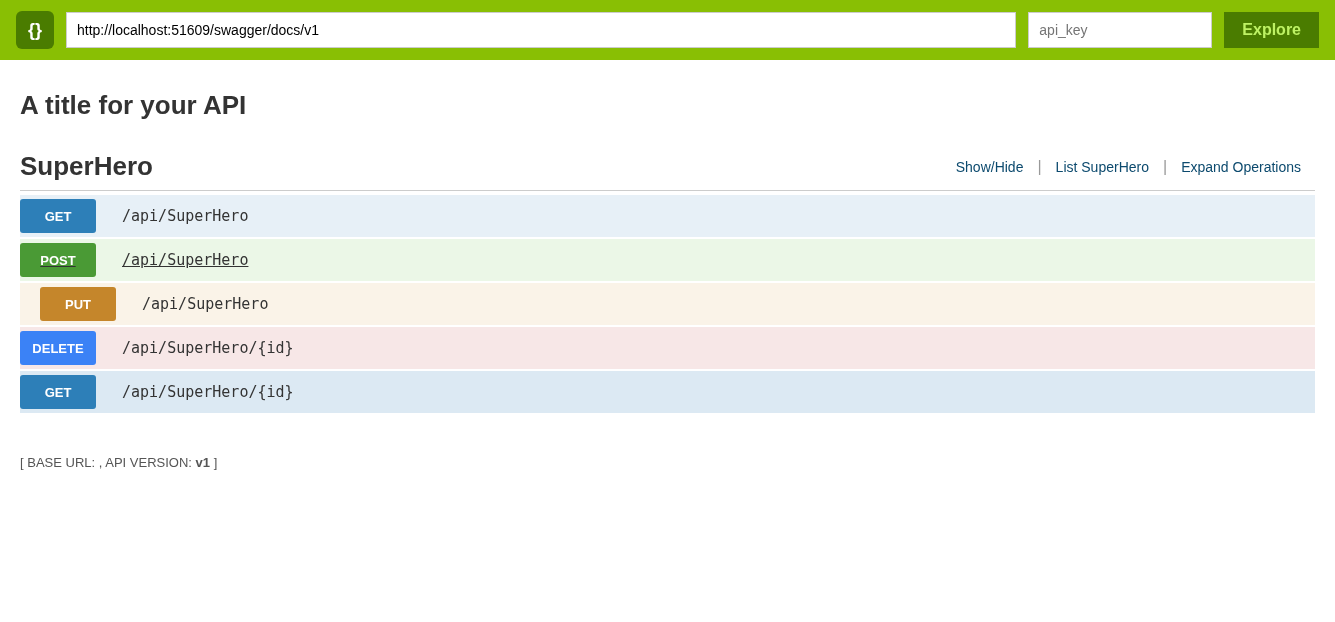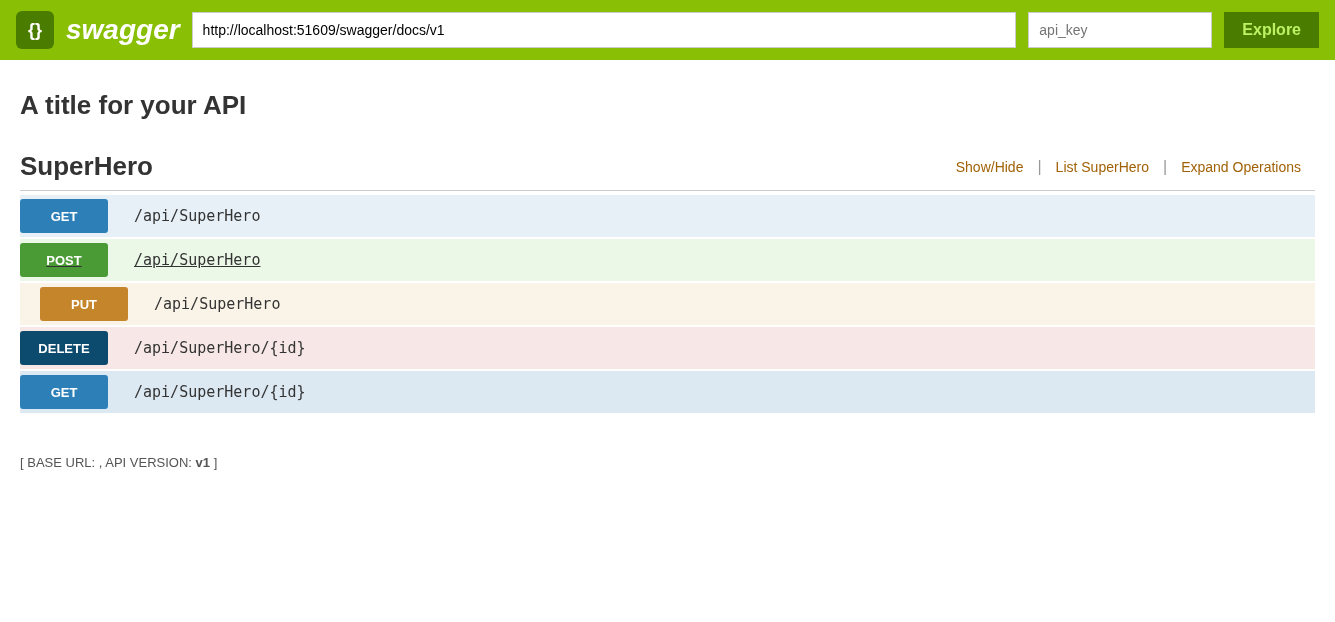--- a/index.html
+++ b/index.html
@@ -90,21 +90,21 @@
       font-weight: bold;
     }
     #superhero-actions {
       display: flex;
       align-items: center;
       gap: 0;
       font-size: 14px;
       color: #555;
     }
     .action-link {
-      color: #a16207;
+      color: #0c4a6e;
       text-decoration: none;
       cursor: pointer;
       padding: 0 14px;
     }
     .action-divider {
       color: #999;
       font-size: 16px;
     }
 
     
@@ -112,35 +112,35 @@
       margin-top: 4px;
     }
     .operation-row {
       display: flex;
       align-items: center;
       height: 42px;
       margin-bottom: 2px;
       cursor: pointer;
     }
     .method-badge {
-      width: 88px;
+      width: 76px;
       height: 34px;
       display: flex;
       align-items: center;
       justify-content: center;
       color: white;
       font-weight: bold;
       font-size: 13px;
       border-radius: 3px;
       flex-shrink: 0;
     }
     .method-get { background: #2d7fb8; }
     .method-post { background: #4a9a35; }
     .method-put { background: #c5862b; margin-left: 20px; }
-    .method-delete { background: #0c4a6e; }
+    .method-delete { background: #3b82f6; }
 
     .operation-path {
       flex: 1;
       padding-left: 26px;
       font-size: 15px;
       font-family: monospace;
       height: 100%;
       display: flex;
       align-items: center;
     }
@@ -163,21 +163,20 @@
       font-weight: bold;
     }
   </style>
 </head>
 <body>
 
 <div id="header">
   <div id="logo-icon">
     <span>{}</span>
   </div>
-  <span id="logo-text">swagger</span>
   <input id="url-input" type="text" value="http://localhost:51609/swagger/docs/v1" style="">
   <input id="api-key-input" type="text" placeholder="api_key" style="">
   <button id="explore-button">Explore</button>
 </div>
 
 <div id="main">
   <div id="api-title">A title for your API</div>
 
   <div id="superhero-section">
     <div id="superhero-header">

